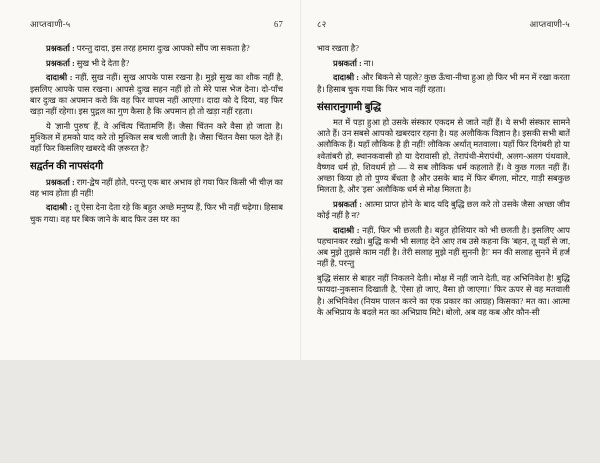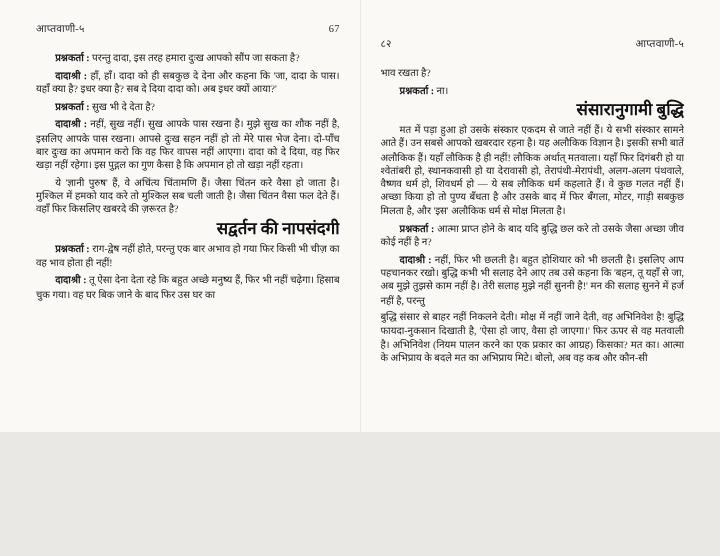--- a/index.html
+++ b/index.html
@@ -24,21 +24,21 @@
     width: 1px;
     background: linear-gradient(to right, rgba(0,0,0,.10), rgba(0,0,0,.03));
   }
   .page {
     width: 300px;
     height: 463px;
     box-sizing: border-box;
     overflow: hidden;
   }
   .page.left  { padding: 18px 17px 10px 30px; }
-  .page.right { padding: 30px 30px 10px 17px; }
+  .page.right { padding: 18px 30px 10px 17px; }
   .page-header {
     display: flex;
     justify-content: space-between;
     align-items: baseline;
     font-size: 8.6px;
     letter-spacing: .2px;
     color: #2a2a2a;
     margin-bottom: 13px;
   }
   .page-body {
@@ -47,58 +47,58 @@
     line-height: 11.2px;
     overflow: hidden;
   }
   .page-body p.para {
     margin: 0 0 3.5px 0;
     text-indent: 16px;
   }
   .page-body p.para.no-indent { text-indent: 0; }
   .page-body p.para b.speaker { font-weight: bold; }
   .section-heading {
-    text-align: right;
+    text-align: left;
     font-weight: bold;
-    font-size: 14px;
+    font-size: 10px;
     margin: 6px 0 5px 0;
     text-indent: 0;
     color: #111;
   }
 </style>
 </head>
 <body>
 
 <div class="spread">
 
   <div class="page left">
     <div class="page-header">
       <span>आप्तवाणी-५</span>
       <span>67</span>
     </div>
     <div class="page-body">
         <p class="para"><b class="speaker">प्रश्नकर्ता : </b>परन्तु दादा, इस तरह हमारा दुःख आपको सौंप जा सकता है?</p>
-        <p class="para"><b class="speaker">दादाश्री : </b>हाँ, हाँ। दादा को ही सबकुछ दे देना और कहना कि 'जा, दादा के पास। यहाँ क्या है? इधर क्या है? सब दे दिया दादा को। अब इधर क्यों आया?'</p>
         <p class="para"><b class="speaker">प्रश्नकर्ता : </b>सुख भी दे देता है?</p>
         <p class="para"><b class="speaker">दादाश्री : </b>नहीं, सुख नहीं। सुख आपके पास रखना है। मुझे सुख का शौक नहीं है, इसलिए आपके पास रखना। आपसे दुःख सहन नहीं हो तो मेरे पास भेज देना। दो-पाँच बार दुःख का अपमान करो कि वह फिर वापस नहीं आएगा। दादा को दे दिया, वह फिर खड़ा नहीं रहेगा। इस पुद्गल का गुण कैसा है कि अपमान हो तो खड़ा नहीं रहता।</p>
         <p class="para">ये 'ज्ञानी पुरुष' हैं, वे अचिंत्य चिंतामणि हैं। जैसा चिंतन करे वैसा हो जाता है। मुश्किल में हमको याद करे तो मुश्किल सब चली जाती है। जैसा चिंतन वैसा फल देते हैं। वहाँ फिर किसलिए खबरदे की ज़रूरत है?</p>
         <div class="section-heading">सद्वर्तन की नापसंदगी</div>
         <p class="para"><b class="speaker">प्रश्नकर्ता : </b>राग-द्वेष नहीं होते, परन्तु एक बार अभाव हो गया फिर किसी भी चीज़ का वह भाव होता ही नहीं!</p>
         <p class="para"><b class="speaker">दादाश्री : </b>तू ऐसा देना देता रहे कि बहुत अच्छे मनुष्य हैं, फिर भी नहीं चढ़ेगा। हिसाब चुक गया। वह घर बिक जाने के बाद फिर उस घर का</p>
       </div>
   </div>
 
   <div class="page right">
     <div class="page-header">
       <span>८२</span>
       <span>आप्तवाणी-५</span>
     </div>
     <div class="page-body">
         <p class="para no-indent">भाव रखता है?</p>
         <p class="para"><b class="speaker">प्रश्नकर्ता : </b>ना।</p>
+        <p class="para"><b class="speaker">दादाश्री : </b>और बिकने से पहले? कुछ ऊँचा-नीचा हुआ हो फिर भी मन में रखा करता है। हिसाब चुक गया कि फिर भाव नहीं रहता।</p>
         <div class="section-heading">संसारानुगामी बुद्धि</div>
         <p class="para">मत में पड़ा हुआ हो उसके संस्कार एकदम से जाते नहीं हैं। ये सभी संस्कार सामने आते हैं। उन सबसे आपको खबरदार रहना है। यह अलौकिक विज्ञान है। इसकी सभी बातें अलौकिक हैं। यहाँ लौकिक है ही नहीं! लौकिक अर्थात् मतवाला। यहाँ फिर दिगंबरी हो या श्वेतांबरी हो, स्थानकवासी हो या देरावासी हो, तेरापंथी-मेरापंथी, अलग-अलग पंथवाले, वैष्णव धर्म हो, शिवधर्म हो — ये सब लौकिक धर्म कहलाते हैं। वे कुछ गलत नहीं हैं। अच्छा किया हो तो पुण्य बँधता है और उसके बाद में फिर बँगला, मोटर, गाड़ी सबकुछ मिलता है, और 'इस' अलौकिक धर्म से मोक्ष मिलता है।</p>
         <p class="para"><b class="speaker">प्रश्नकर्ता : </b>आत्मा प्राप्त होने के बाद यदि बुद्धि छल करे तो उसके जैसा अच्छा जीव कोई नहीं है न?</p>
         <p class="para"><b class="speaker">दादाश्री : </b>नहीं, फिर भी छलती है। बहुत होशियार को भी छलती है। इसलिए आप पहचानकर रखो। बुद्धि कभी भी सलाह देने आए तब उसे कहना कि 'बहन, तू यहाँ से जा, अब मुझे तुझसे काम नहीं है। तेरी सलाह मुझे नहीं सुननी है!' मन की सलाह सुनने में हर्ज नहीं है, परन्तु</p>
         <p class="para no-indent">बुद्धि संसार से बाहर नहीं निकलने देती। मोक्ष में नहीं जाने देती, वह अभिनिवेश है! बुद्धि फायदा-नुकसान दिखाती है, 'ऐसा हो जाए, वैसा हो जाएगा।' फिर ऊपर से वह मतवाली है। अभिनिवेश (नियम पालन करने का एक प्रकार का आग्रह) किसका? मत का। आत्मा के अभिप्राय के बदले मत का अभिप्राय मिटे। बोलो, अब वह कब और कौन-सी</p>
       </div>
   </div>
 
 </div>
 

